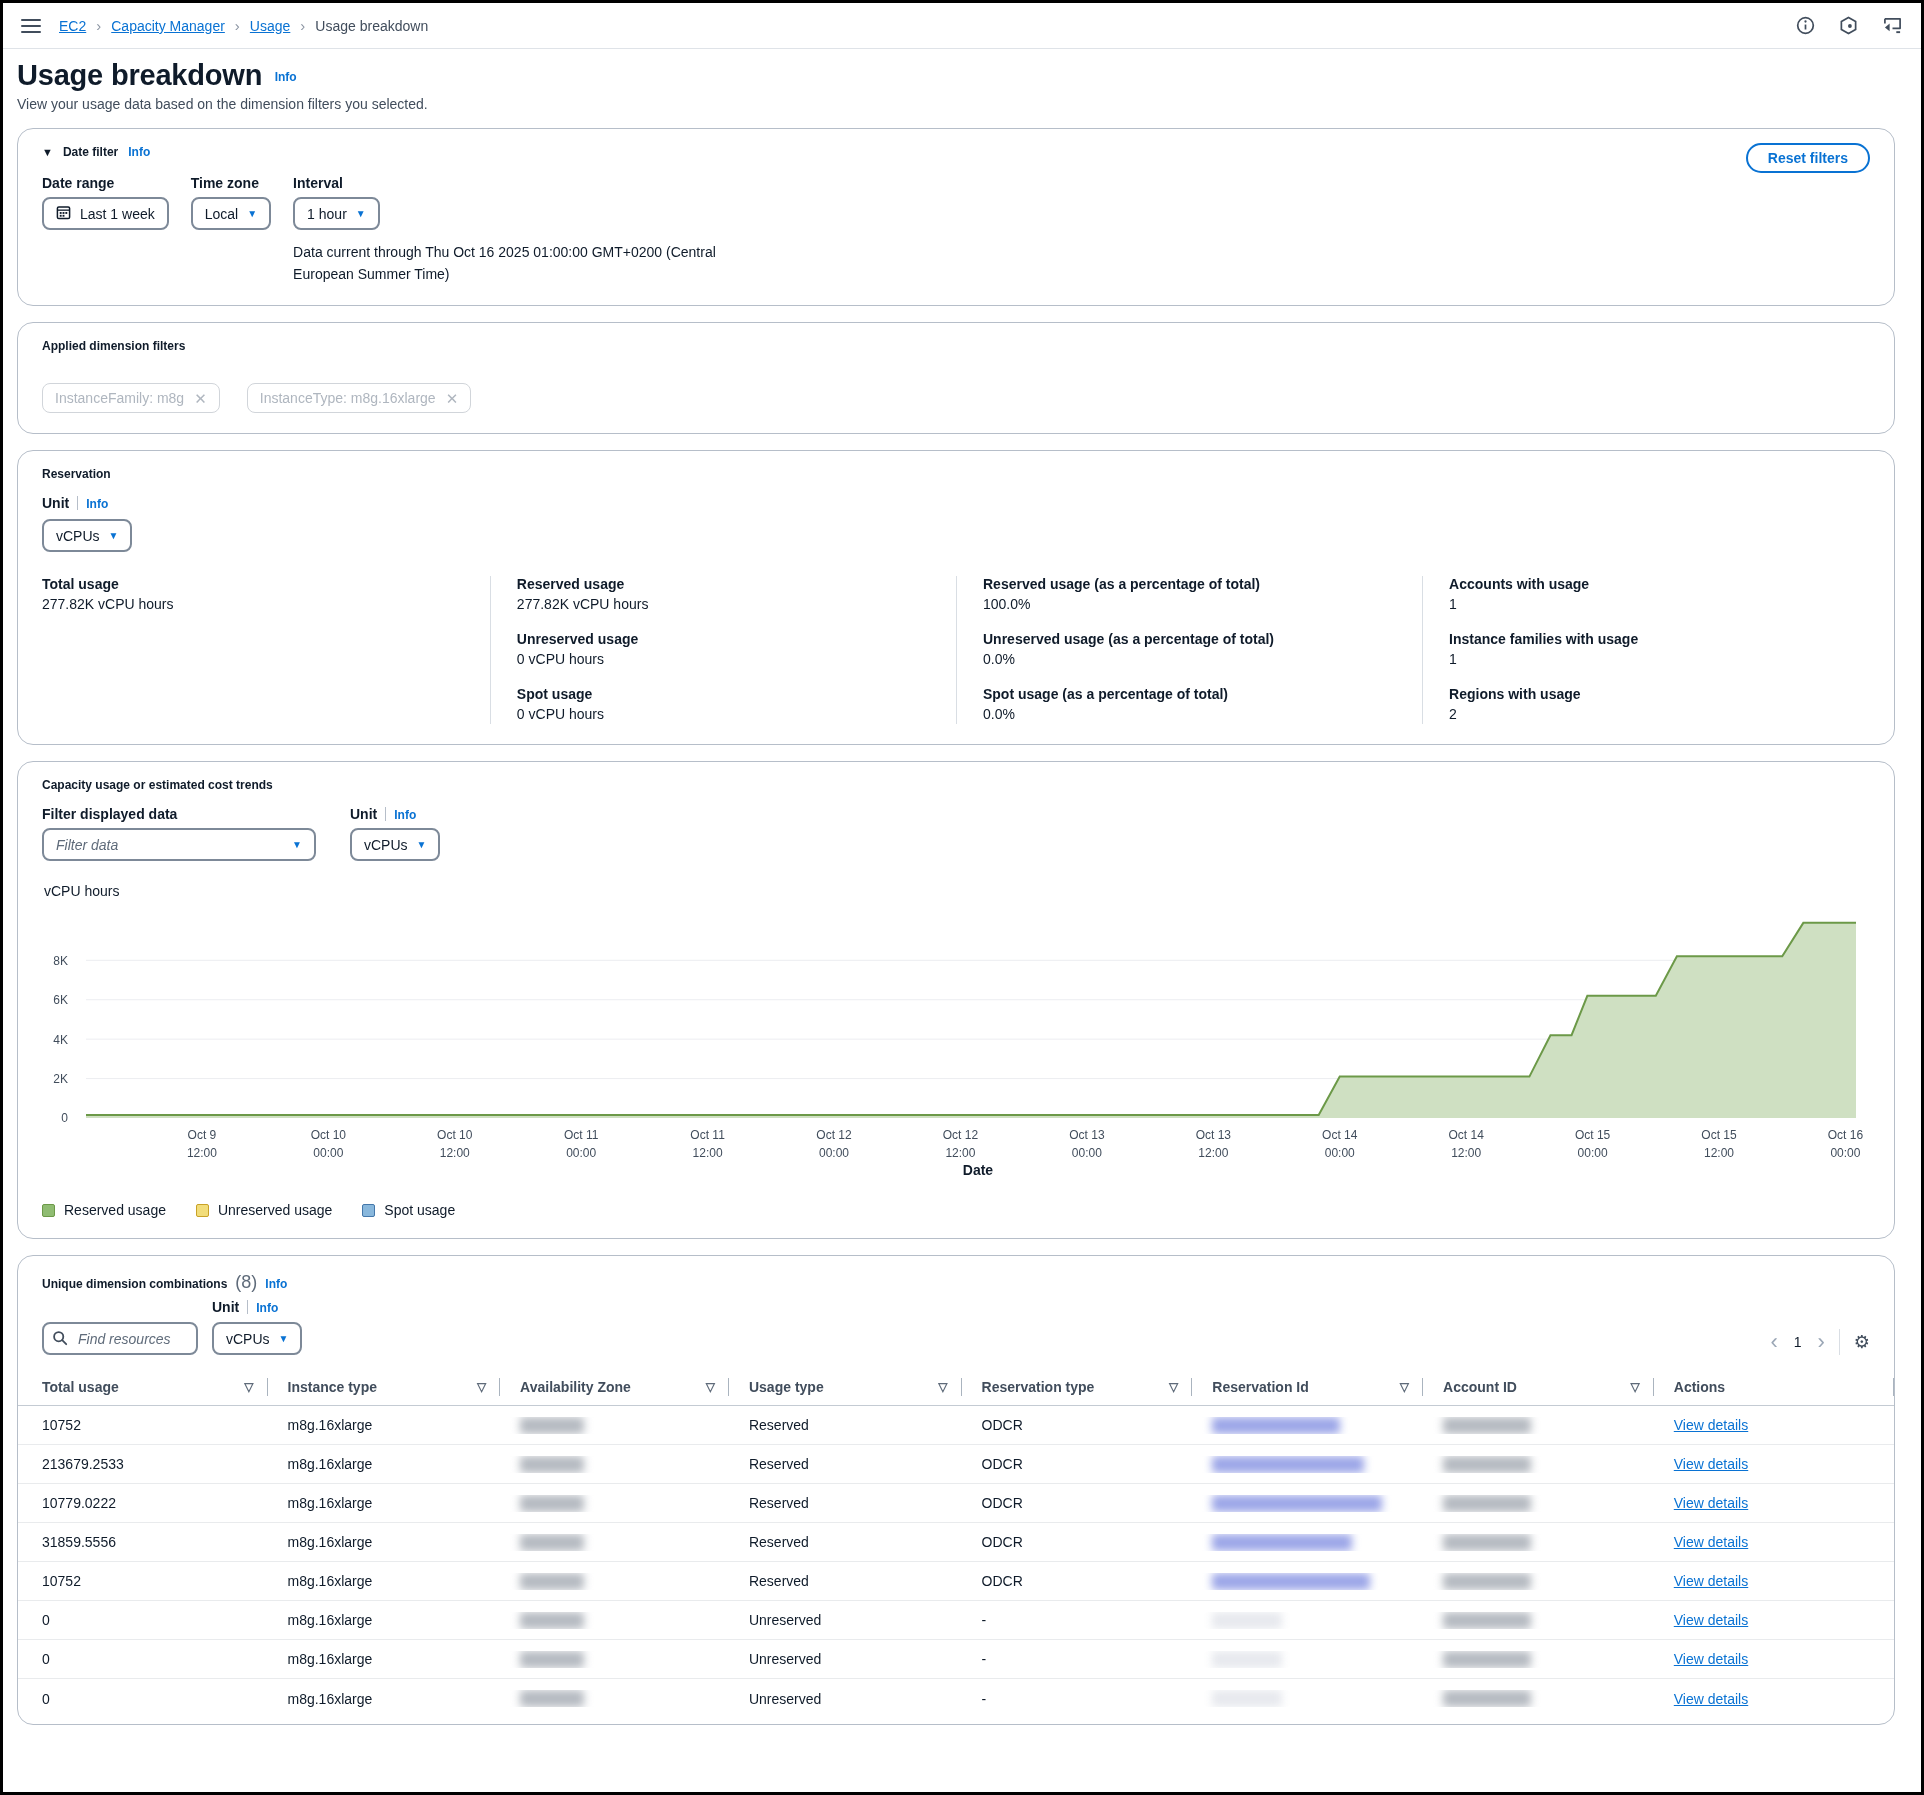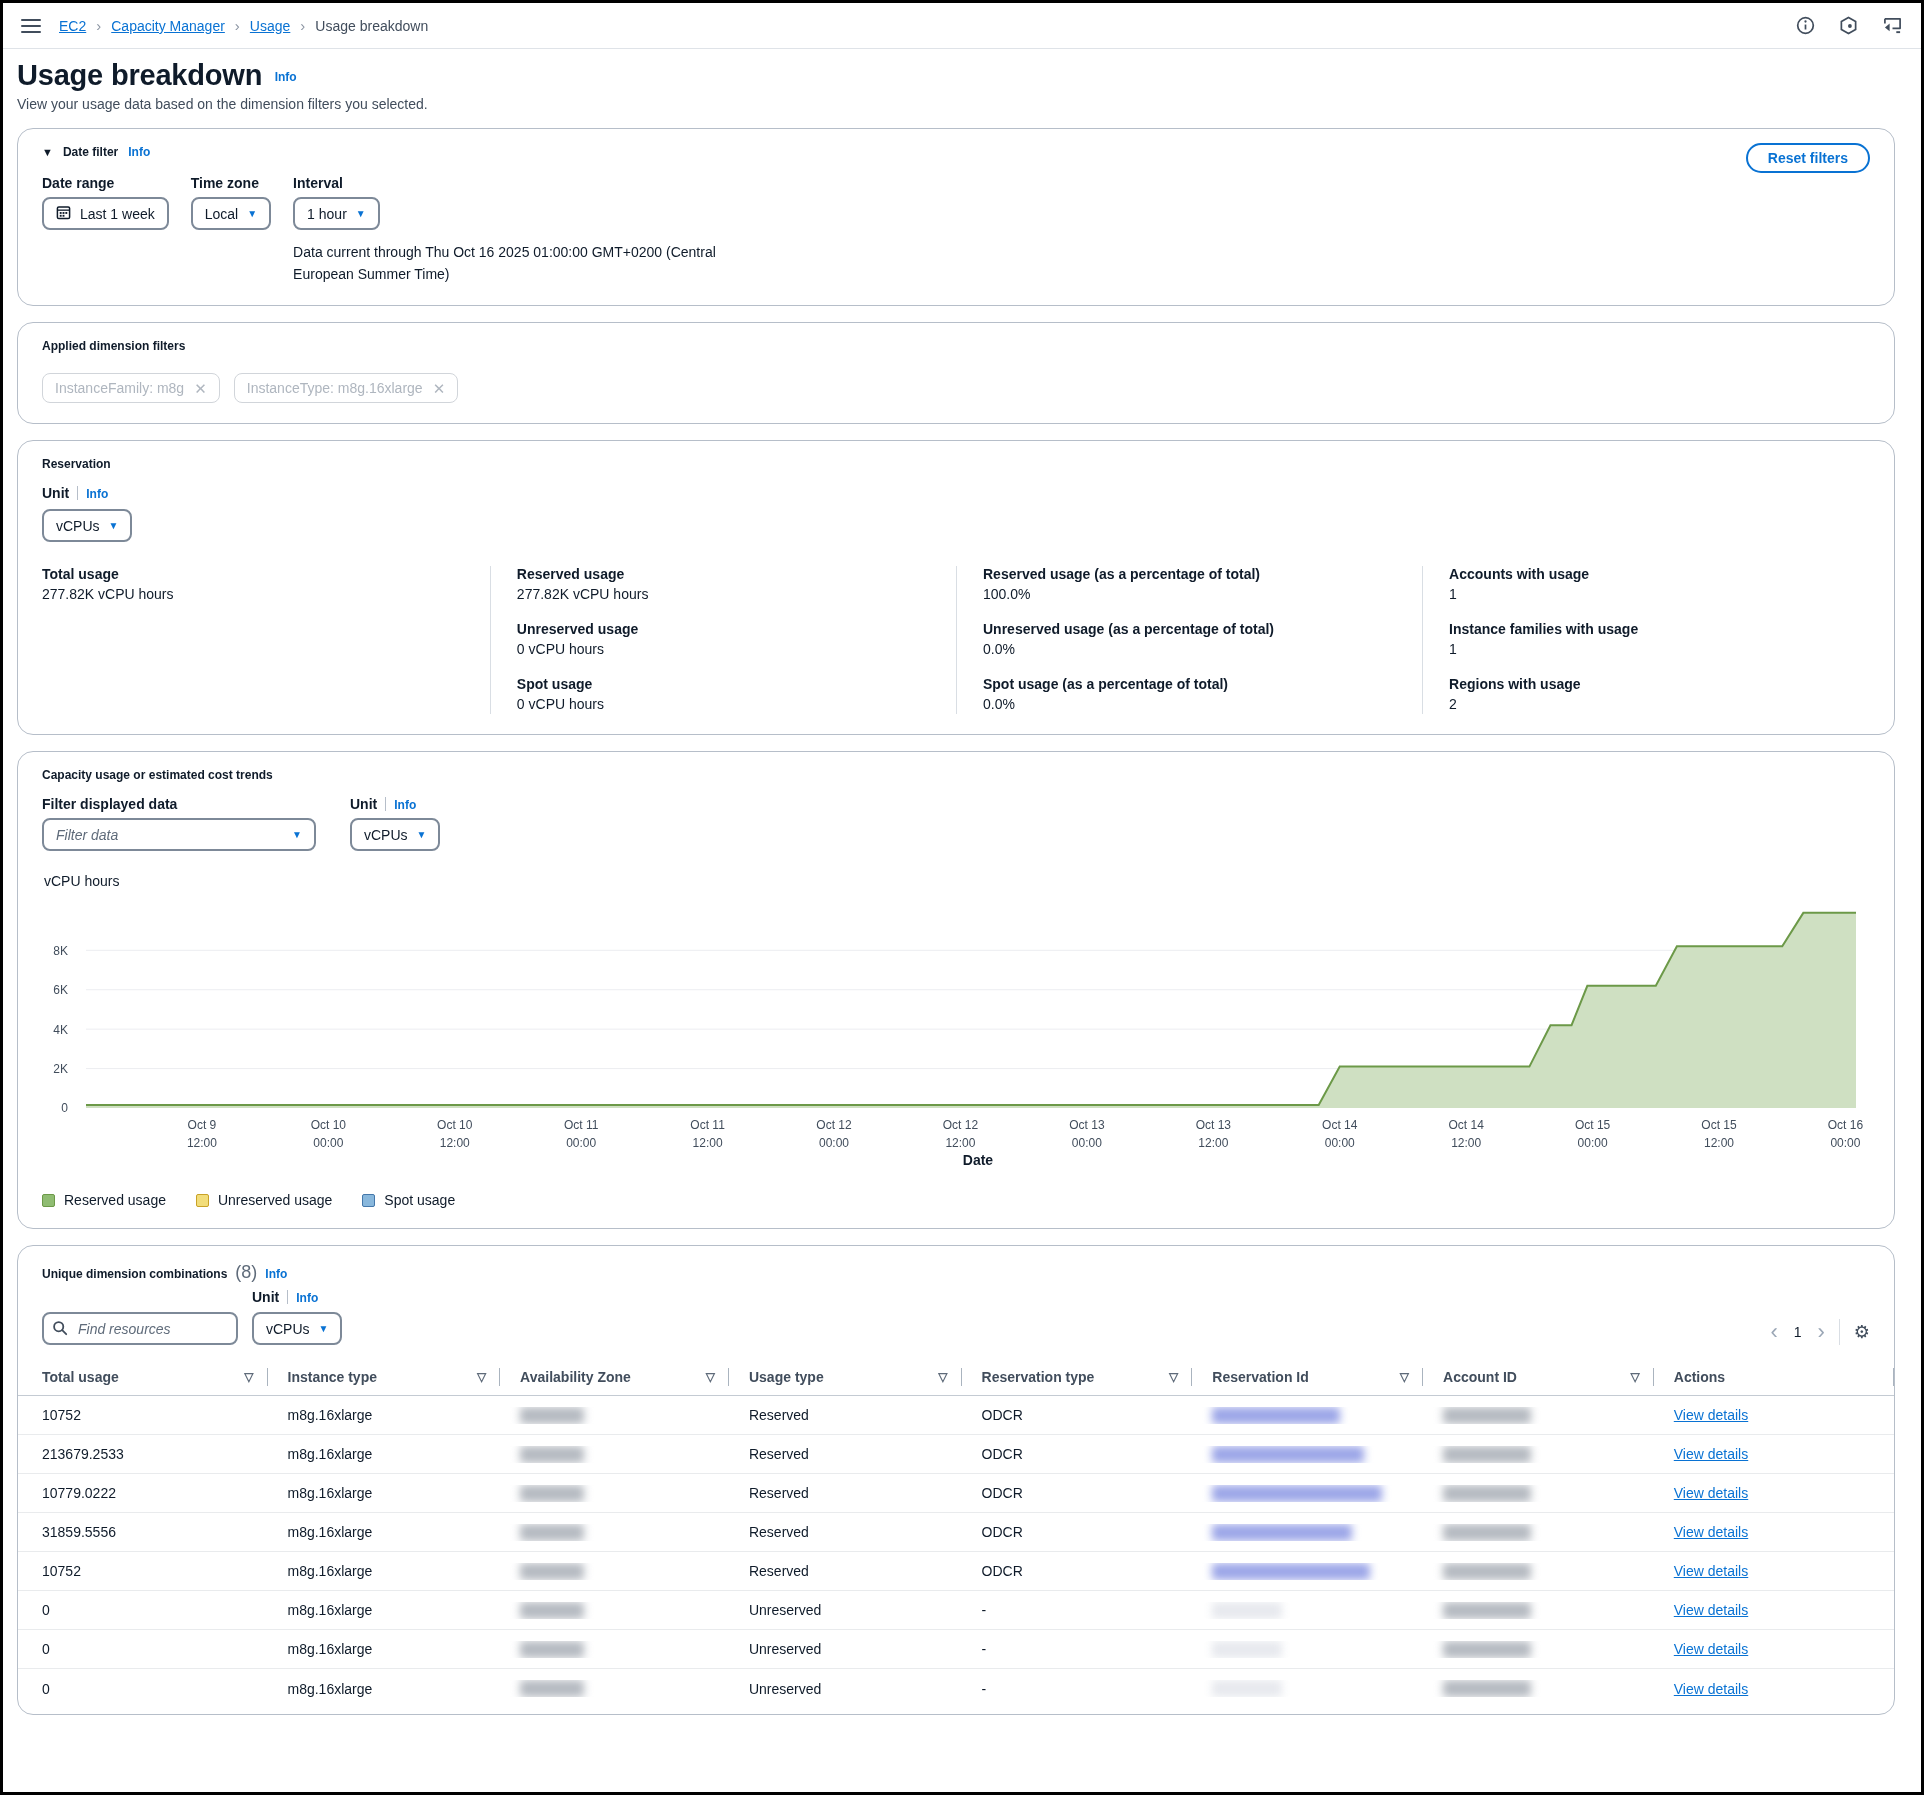--- a/index.html
+++ b/index.html
@@ -34,21 +34,21 @@
   .df-head { display:flex; align-items:center; gap:10px; }
   .caret-collapse { font-size:11px; color:#0f1b2a; }
   .reset-btn { position:absolute; top:14px; right:24px; border:2px solid #0972d3; color:#0972d3; background:#fff; border-radius:18px; font-size:14px; font-weight:700; padding:5px 20px; cursor:pointer; font-family:inherit; }
   .df-fields { display:flex; gap:22px; margin-top:16px; }
   .field-label { font-size:14px; font-weight:700; margin-bottom:6px; }
   .control { display:inline-flex; align-items:center; gap:9px; border:2px solid #7d8998; border-radius:8px; height:33px; padding:0 12px; font-size:14px; background:#fff; cursor:pointer; white-space:nowrap; }
   .control .dd-caret { color:#0972d3; font-size:10px; }
   .note { margin-top:12px; font-size:14px; line-height:1.55; width:452px; color:#0f1b2a; }
 
   
-  .chips { display:flex; gap:14px; margin-top:20px;text-align:center; }
+  .chips { display:flex; gap:27px; margin-top:30px;text-align:center; }
   .chip { display:inline-flex; align-items:center; gap:10px; border:1px solid #d1d5da; border-radius:8px; padding:6px 12px; color:#afb6bf; font-size:14px; background:#fff; }
   .chip .x { font-size:15px; color:#afb6bf; cursor:pointer; line-height:1; }
 
   
   .unit-label-row { margin-top:14px; font-size:14px; font-weight:700; }
   .unit-dd { margin-top:8px; }
   .stats-grid { display:grid; grid-template-columns:24.5% 25.5% 25.5% 24.5%; margin-top:24px; }
   .stat-col + .stat-col { border-left:1px solid #d9dee4; padding-left:26px; }
   .stat-item { margin-bottom:19px; }
   .stat-item:last-child { margin-bottom:2px; }
@@ -72,21 +72,21 @@
   .legend-item { display:flex; align-items:center; gap:9px; }
   .swatch { width:13px; height:13px; border-radius:2px; border:1.5px solid; }
 
   
   .panel.table-panel { padding:16px 0 6px 0; }
   .pad-x { padding:0 24px; }
   .tbl-head-row { display:flex; align-items:baseline; gap:8px; }
   .count { font-size:18px; color:#5f6b7a; }
   .tbl-controls { display:flex; align-items:flex-end; margin-top:6px; }
   .search-wrap { position:relative; }
-  .search-input { width:196px; height:33px; border:2px solid #7d8998; border-radius:8px; padding:0 10px 0 34px; font-size:14px; font-style:italic; font-family:inherit; color:#0f1b2a; }
+  .search-input { width:156px; height:33px; border:2px solid #7d8998; border-radius:8px; padding:0 10px 0 34px; font-size:14px; font-style:italic; font-family:inherit; color:#0f1b2a; }
   .search-input::placeholder { color:#5f6b7a; font-style:italic; }
   .search-ic { position:absolute; left:10px; top:8px; }
   .unit-col { display:flex; flex-direction:column; margin-left:14px; }
   .unit-col .unit-label-row { margin-top:0; margin-bottom:7px; }
   .pager { margin-left:auto; display:flex; align-items:center; gap:14px; }
   .pg-arrow { color:#9ba7b6; font-size:22px; line-height:1; cursor:pointer; }
   .pg-num { font-size:14px; color:#0f1b2a; padding:0 2px; cursor:pointer; }
   .pager .vdiv { width:1px; height:26px; background:#d9dee4; }
   .gear { font-size:18px; color:#414d5c; cursor:pointer; }
 

